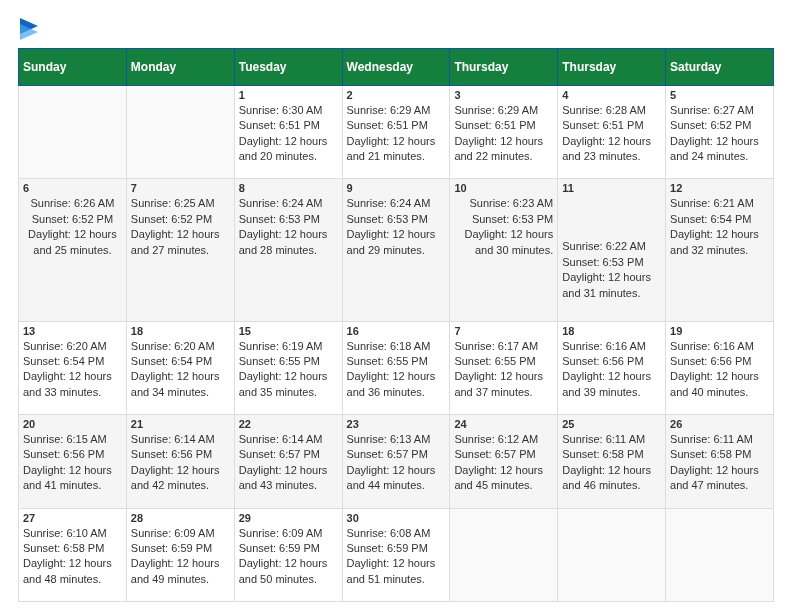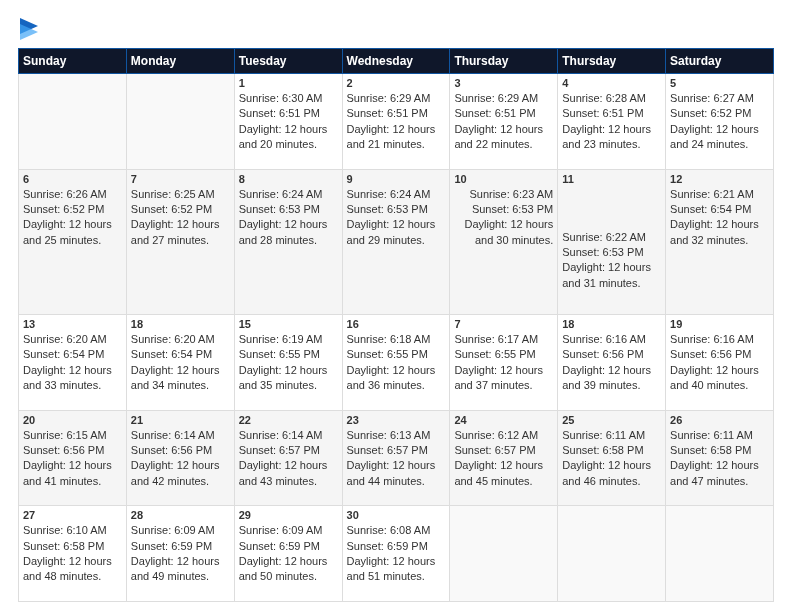--- a/index.html
+++ b/index.html
@@ -53,25 +53,25 @@
       color: #555;
     }
     .calendar {
       flex: 1;
       border: 1px solid #ccc;
       border-collapse: collapse;
       width: 100%;
       table-layout: fixed;
     }
     .calendar th {
-      background: #0f172a;
+      background: #15803d;
       color: #fff;
       font-size: 12px;
       font-weight: bold;
-      padding: 5px 4px;
+      padding: 11px 4px;
       text-align: left;
       border: 1px solid #1055a0;
     }
     .calendar td {
       vertical-align: top;
       border: 1px solid #ddd;
       padding: 3px 4px;
       font-size: 9.5px;
       color: #333;
       height: 78px;
@@ -162,21 +162,21 @@
           <td>
             <span class="day-number">5</span>
             <div class="day-detail" style="white-space: pre-line;">Sunrise: 6:27 AM
 Sunset: 6:52 PM
 Daylight: 12 hours and 24 minutes.</div>
           </td>
         </tr>
         <tr class="row-alt">
           <td>
             <span class="day-number">6</span>
-            <div class="day-detail" style="white-space: pre-line;">Sunrise: 6:26 AM
+            <div class="day-detail" style="white-space: pre-line; text-align: center;">Sunrise: 6:26 AM
 Sunset: 6:52 PM
 Daylight: 12 hours and 25 minutes.</div>
           </td>
           <td>
             <span class="day-number">7</span>
             <div class="day-detail" style="white-space: pre-line;">Sunrise: 6:25 AM
 Sunset: 6:52 PM
 Daylight: 12 hours and 27 minutes.</div>
           </td>
           <td>

